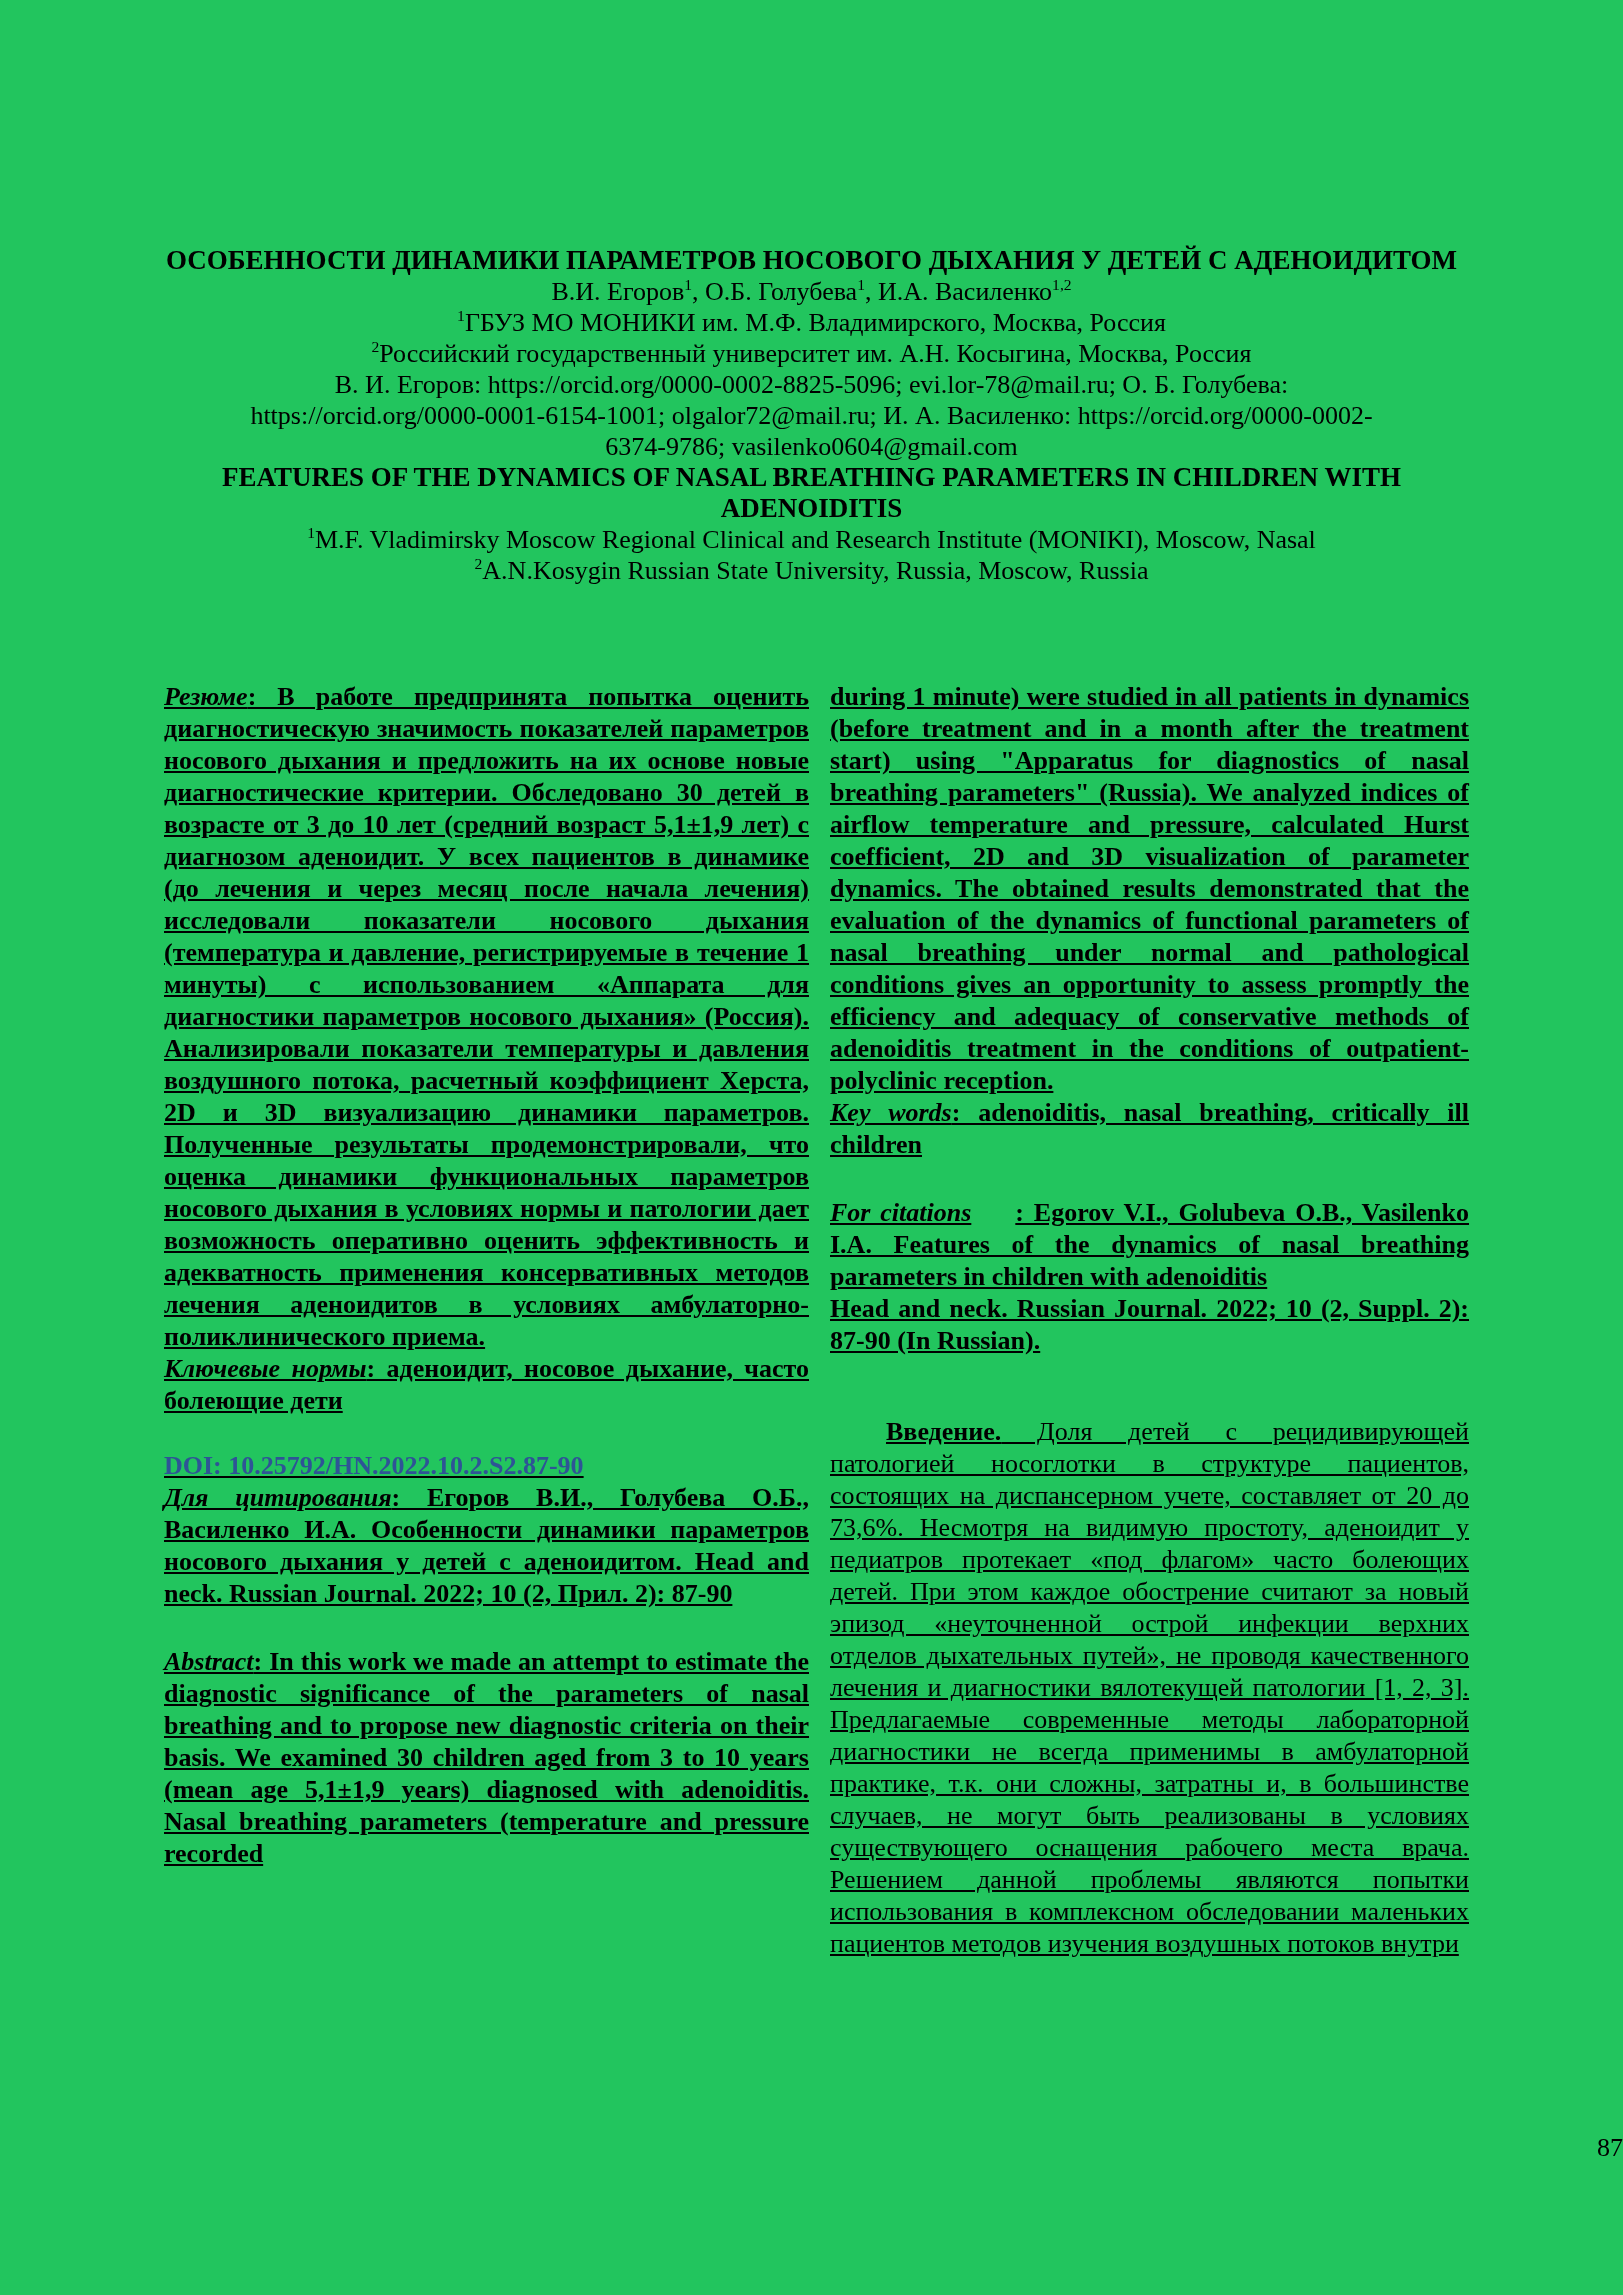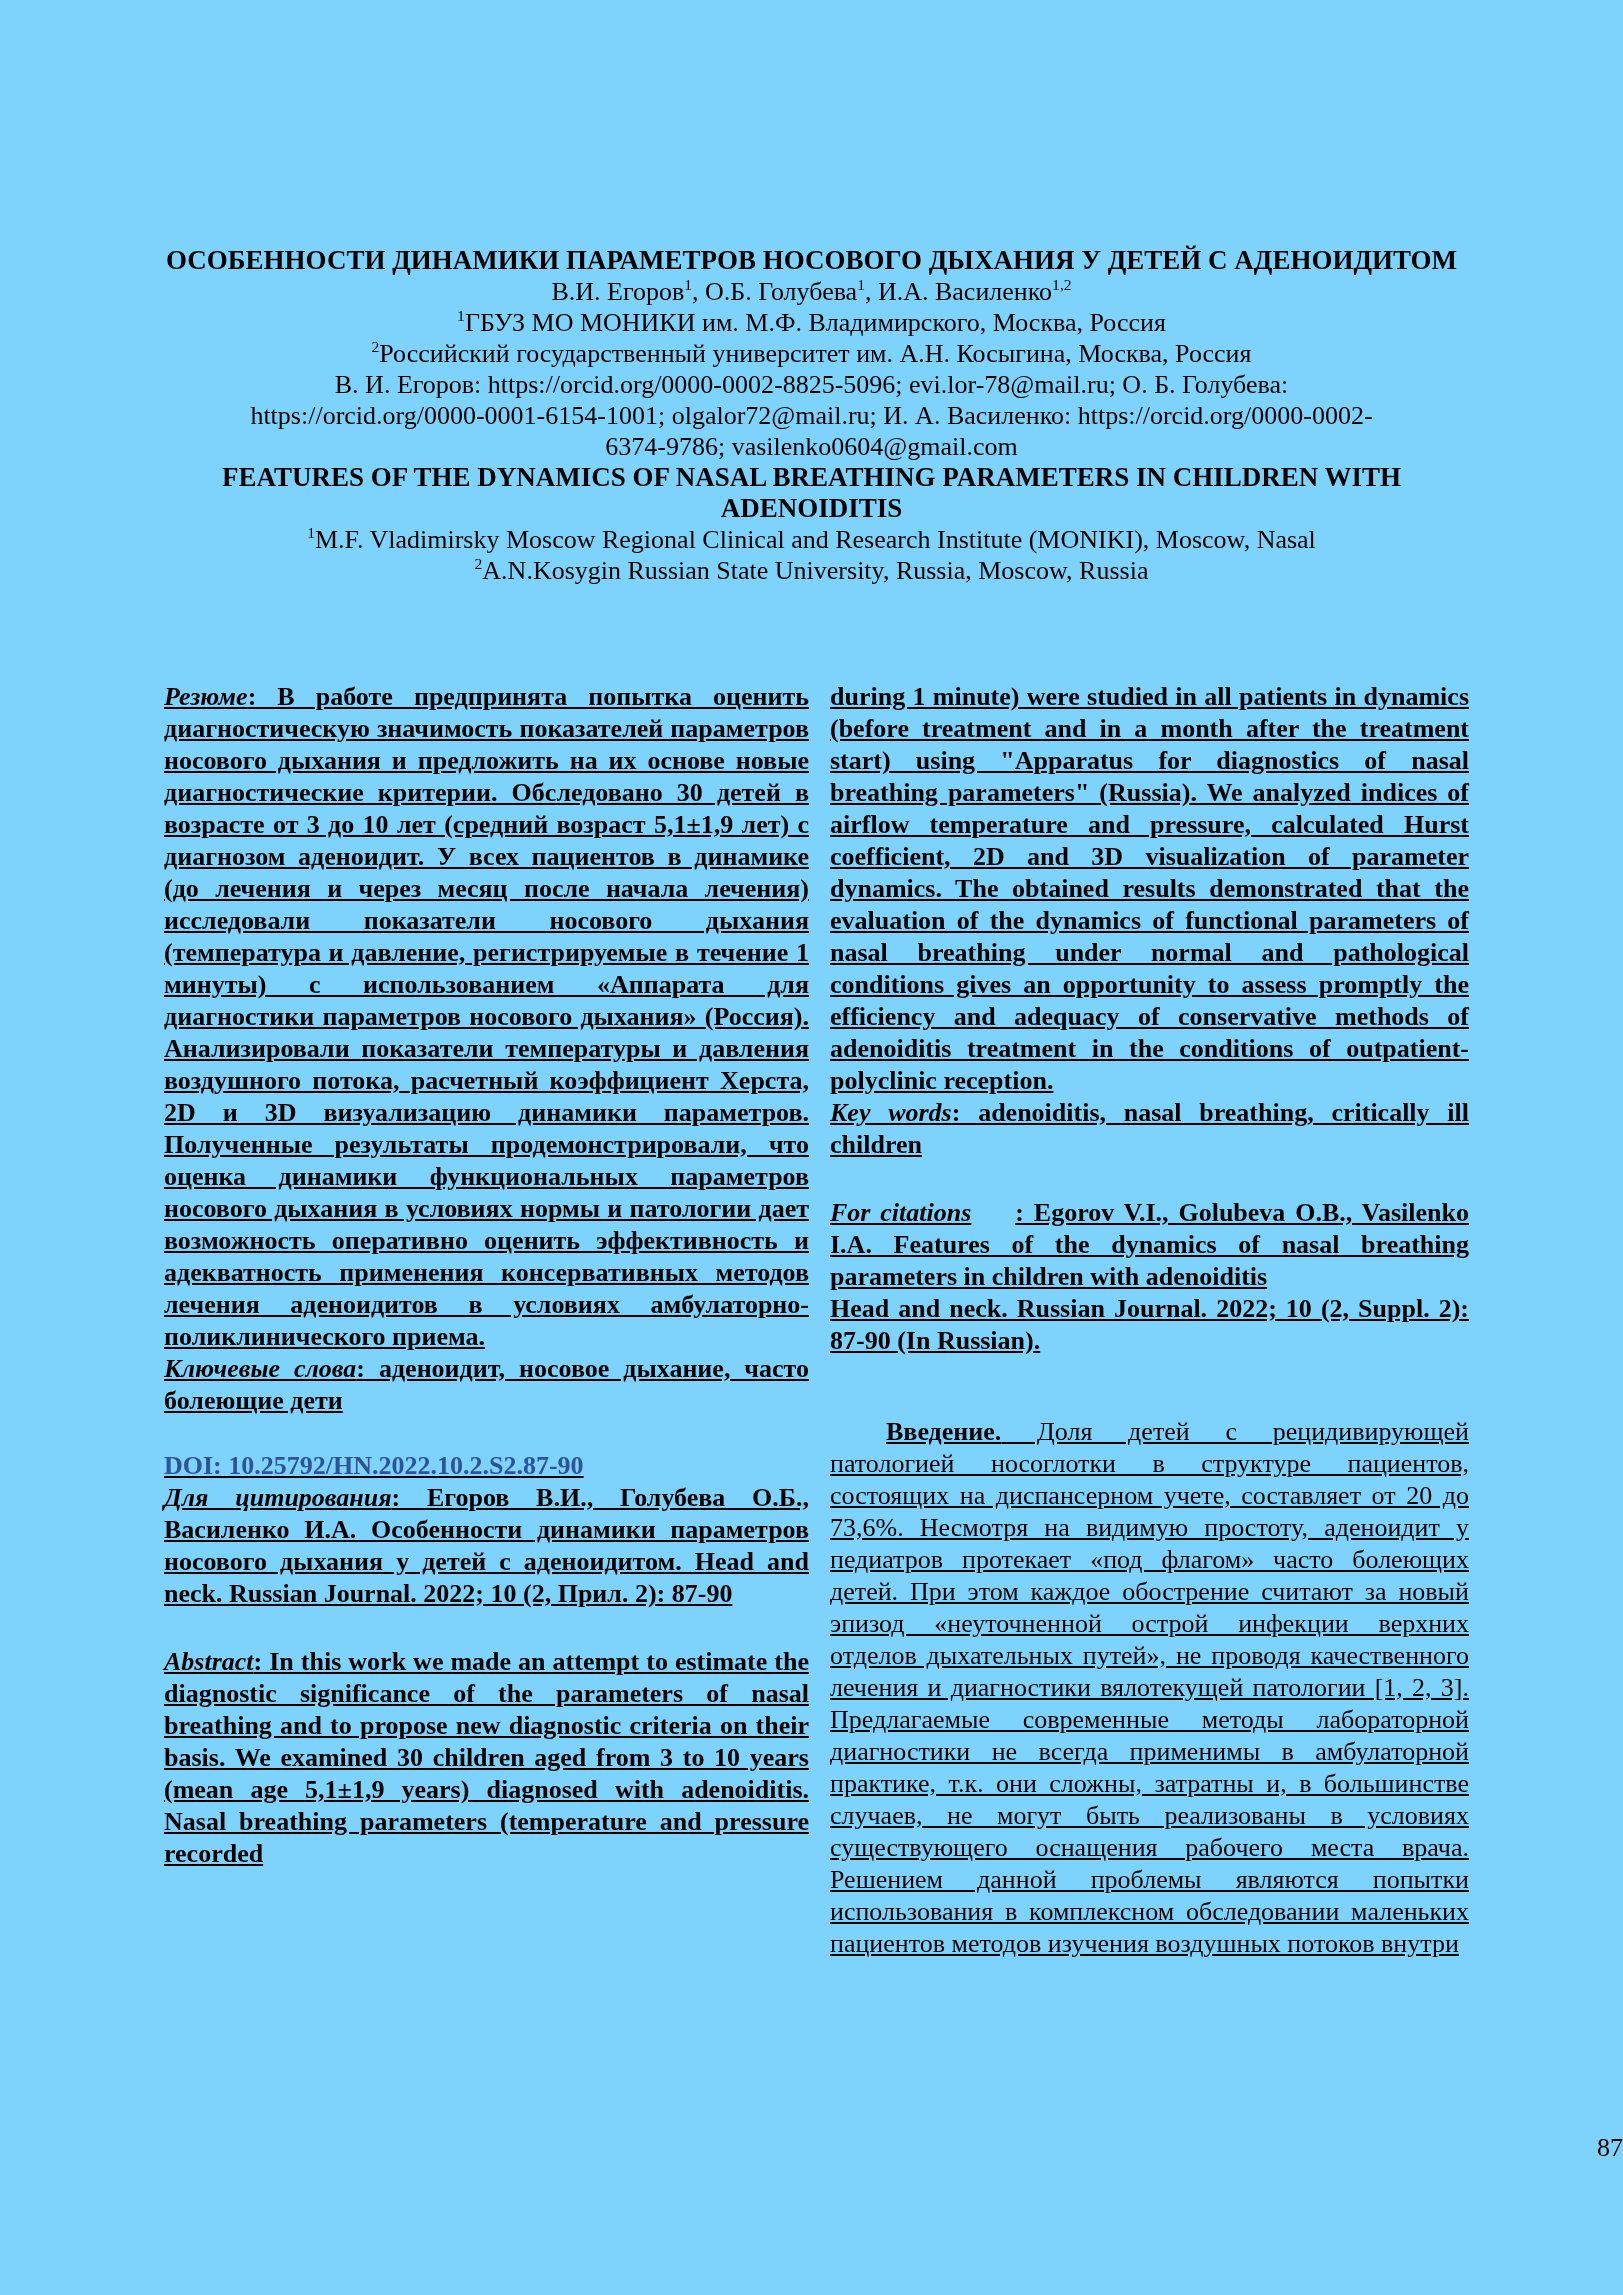--- a/index.html
+++ b/index.html
@@ -1,19 +1,19 @@
 <!DOCTYPE html>
 <html style="font-size:10.5px"><head>
 <meta charset="utf-8">
 <style>
   html,body{margin:0;padding:0;background:#e8e8e8;}
   .page{
     position:relative;
     width:1623px;height:2295px;
-    background:#7dd3fc;
+    background:#22c55e;
     font-family:"Liberation Serif", serif;
     color:#000000;
     overflow:hidden;
   }
   .header{
     position:absolute;left:160px;top:245px;width:1303px;
     text-align:center;
     font-size:26px;line-height:31px;
   }
   .title{font-weight:bold;font-size:27px;}
@@ -46,21 +46,21 @@
     <div><sup>1</sup><span>ГБУЗ МО МОНИКИ им. М.Ф. Владимирского, Москва, Россия</span></div>
     <div><sup>2</sup><span>Российский государственный университет им. А.Н. Косыгина, Москва, Россия</span></div>
     <div><span>В. И. Егоров: https://orcid.org/0000-0002-8825-5096; evi.lor-78@mail.ru; О. Б. Голубева:</span><br><span>https://orcid.org/0000-0001-6154-1001; olgalor72@mail.ru; И. А. Василенко: https://orcid.org/0000-0002-</span><br><span>6374-9786; vasilenko0604@gmail.com</span></div>
     <div class="title">FEATURES OF THE DYNAMICS OF NASAL BREATHING PARAMETERS IN CHILDREN WITH ADENOIDITIS</div>
     <div><sup>1</sup><span>M.F. Vladimirsky Moscow Regional Clinical and Research Institute (MONIKI), Moscow, Nasal</span></div>
     <div><sup>2</sup><span>A.N.Kosygin Russian State University, Russia, Moscow, Russia</span></div>
   </div>
 
   <div class="col col-left">
     <p><span style="font-weight: bold; font-style: italic;">Резюме</span><span style="font-weight: bold;">: В работе предпринята попытка оценить диагностическую значимость показателей параметров носового дыхания и предложить на их основе новые диагностические критерии. Обследовано 30 детей в возрасте от 3 до 10 лет (средний возраст 5,1±1,9 лет) с диагнозом аденоидит. У всех пациентов в динамике (до лечения и через месяц после начала лечения) исследовали показатели носового дыхания (температура и давление, регистрируемые в течение 1 минуты) с использованием «Аппарата для диагностики параметров носового дыхания» (Россия). Анализировали показатели температуры и давления воздушного потока, расчетный коэффициент Херста, 2D и 3D визуализацию динамики параметров. Полученные результаты продемонстрировали, что оценка динамики функциональных параметров носового дыхания в условиях нормы и патологии дает возможность оперативно оценить эффективность и адекватность применения консервативных методов лечения аденоидитов в условиях амбулаторно-поликлинического приема.</span></p>
-    <p><span style="font-weight: bold; font-style: italic;">Ключевые слова</span><span style="font-weight: bold;">: аденоидит, носовое дыхание, часто болеющие дети</span></p>
+    <p><span style="font-weight: bold; font-style: italic;">Ключевые нормы</span><span style="font-weight: bold;">: аденоидит, носовое дыхание, часто болеющие дети</span></p>
     <div class="gap-s"></div>
     <p><span style="font-weight: bold; color: rgb(46, 84, 150);">DOI: 10.25792/HN.2022.10.2.S2.87-90</span></p>
     <p><span style="font-weight: bold; font-style: italic;">Для цитирования</span><span style="font-weight: bold;">: Егоров В.И., Голубева О.Б., Василенко И.А. Особенности динамики параметров носового дыхания у детей с аденоидитом. Head and neck. Russian Journal. 2022; 10 (2, Прил. 2): 87-90</span></p>
     <div class="gap-m"></div>
     <p><span style="font-weight: bold; font-style: italic;">Abstract</span><span style="font-weight: bold;">: In this work we made an attempt to estimate the diagnostic significance of the parameters of nasal breathing and to propose new diagnostic criteria on their basis. We examined 30 children aged from 3 to 10 years (mean age 5,1±1,9 years) diagnosed with adenoiditis. Nasal breathing parameters (temperature and pressure recorded</span></p>
   </div>
 
   <div class="col col-right">
     <p><span style="font-weight: bold;">during 1 minute) were studied in all patients in dynamics (before treatment and in a month after the treatment start) using "Apparatus for diagnostics of nasal breathing parameters" (Russia). We analyzed indices of airflow temperature and pressure, calculated Hurst coefficient, 2D and 3D visualization of parameter dynamics. The obtained results demonstrated that the evaluation of the dynamics of functional parameters of nasal breathing under normal and pathological conditions gives an opportunity to assess promptly the efficiency and adequacy of conservative methods of adenoiditis treatment in the conditions of outpatient-polyclinic reception.</span></p>
     <p><span style="font-weight: bold; font-style: italic;">Key words</span><span style="font-weight: bold;">: adenoiditis, nasal breathing, critically ill children</span></p>

